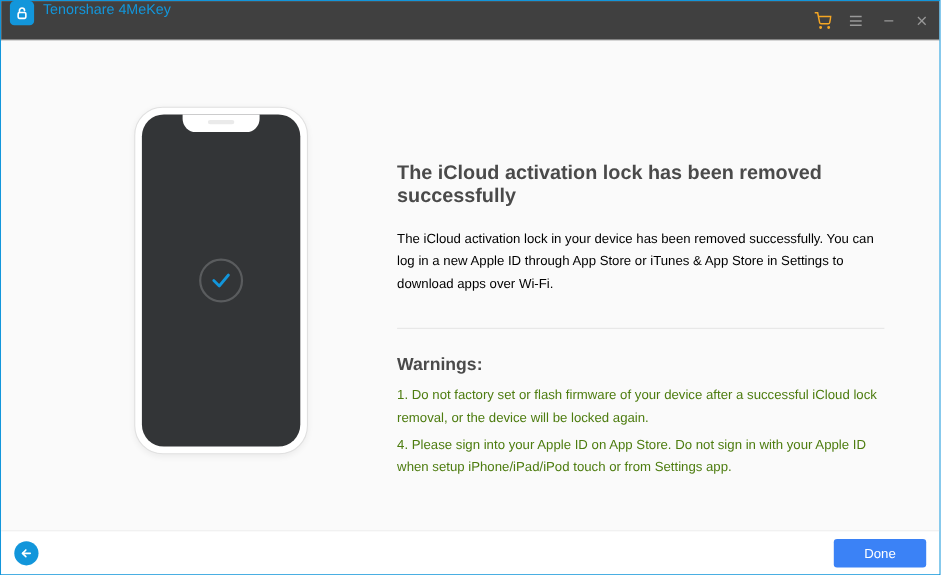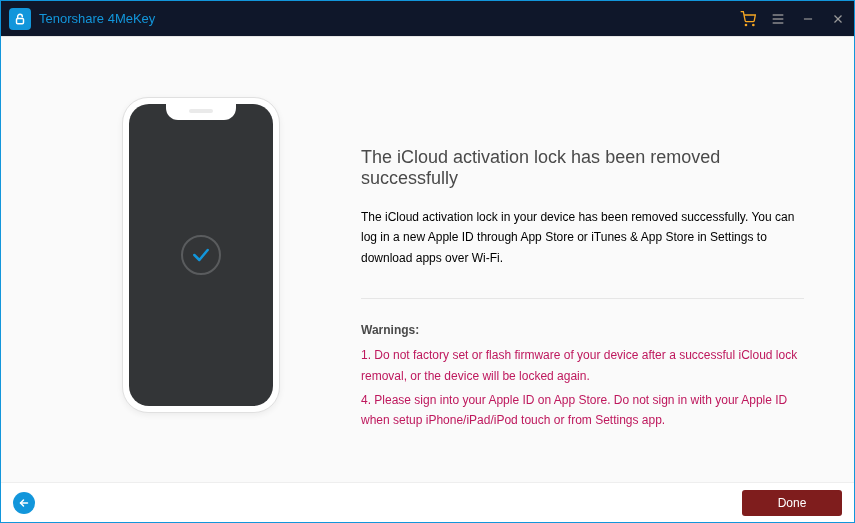--- a/index.html
+++ b/index.html
@@ -8,22 +8,21 @@
     background: #fff;
     width: 855px;
     height: 523px;
     overflow: hidden;
     border: 1px solid #1296db;
     position: relative;
   }
   .titlebar {
     height: 36px;
     display: flex;
-    align-items: center;
-    background: #0f172a;
+    background: #404040;
     border-bottom: 1px solid #e6e6e6;
     padding: 0 8px 0 8px;
   }
   .app-logo {
     width: 22px; height: 22px;
     background: #1296db;
     border-radius: 4px;
     display: flex; align-items: center; justify-content: center;
     margin-right: 8px;
   }
@@ -110,44 +109,44 @@
   }
   .check-badge svg { width: 20px; height: 20px; }
   .text-col {
     flex: 1;
     padding-top: 50px;
     padding-right: 10px;
   }
   .main-heading {
     font-size: 18px;
     color: #4a4a4a;
-    font-weight: 400;
+    font-weight: 700;
     margin-bottom: 18px;
   }
   .main-desc {
     font-size: 12px;
     color: #000000;
     line-height: 1.7;
     margin-bottom: 30px;
   }
   .divider {
     border: none;
     border-top: 1px solid #e6e6e6;
     margin-bottom: 18px;
   }
   .warn-title {
-    font-size: 12px;
+    font-size: 16px;
     font-weight: bold;
     color: #4a4a4a;
     margin-bottom: 8px;
     margin-top: 24px;
   }
   .warn-item {
     font-size: 12px;
-    color: #be185d;
+    color: #4d7c0f;
     line-height: 1.7;
     margin-bottom: 4px;
   }
   .footer {
     position: absolute;
     bottom: 0; left: 0; right: 0;
     height: 40px;
     background: #fff;
     border-top: 1px solid #eee;
     display: flex;
@@ -157,25 +156,25 @@
   .back-btn {
     width: 22px; height: 22px;
     background: #1296db;
     border-radius: 50%;
     display: flex; align-items: center; justify-content: center;
     cursor: pointer;
   }
   .back-btn svg { width: 12px; height: 12px; }
   .done-btn {
     margin-left: auto;
-    background: #7f1d1d;
+    background: #3b82f6;
     color: #fff;
     border: none;
     border-radius: 3px;
-    width: 100px;
+    width: 84px;
     height: 26px;
     font-size: 12px;
     cursor: pointer;
   }
 </style>
 </head>
 <body>
 
 <div class="titlebar">
   <div class="app-logo">

